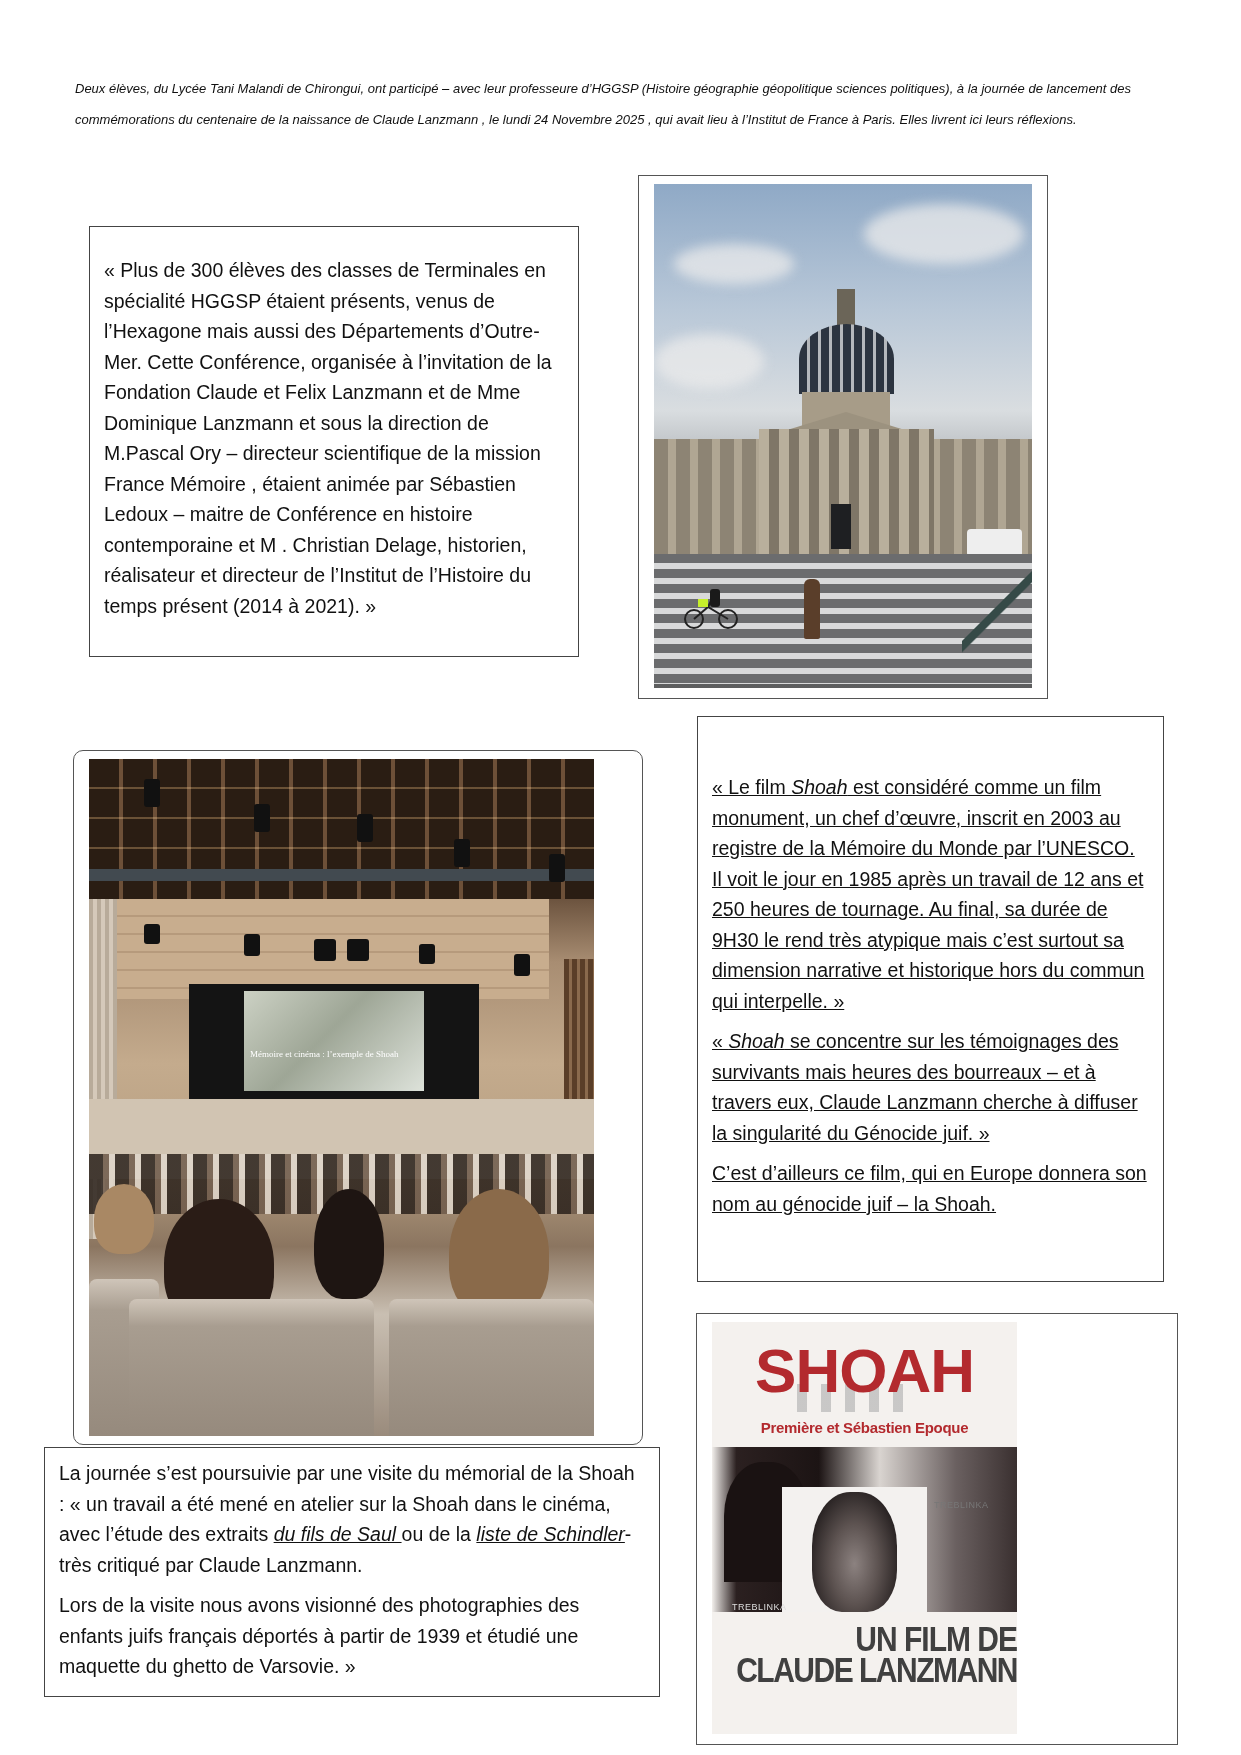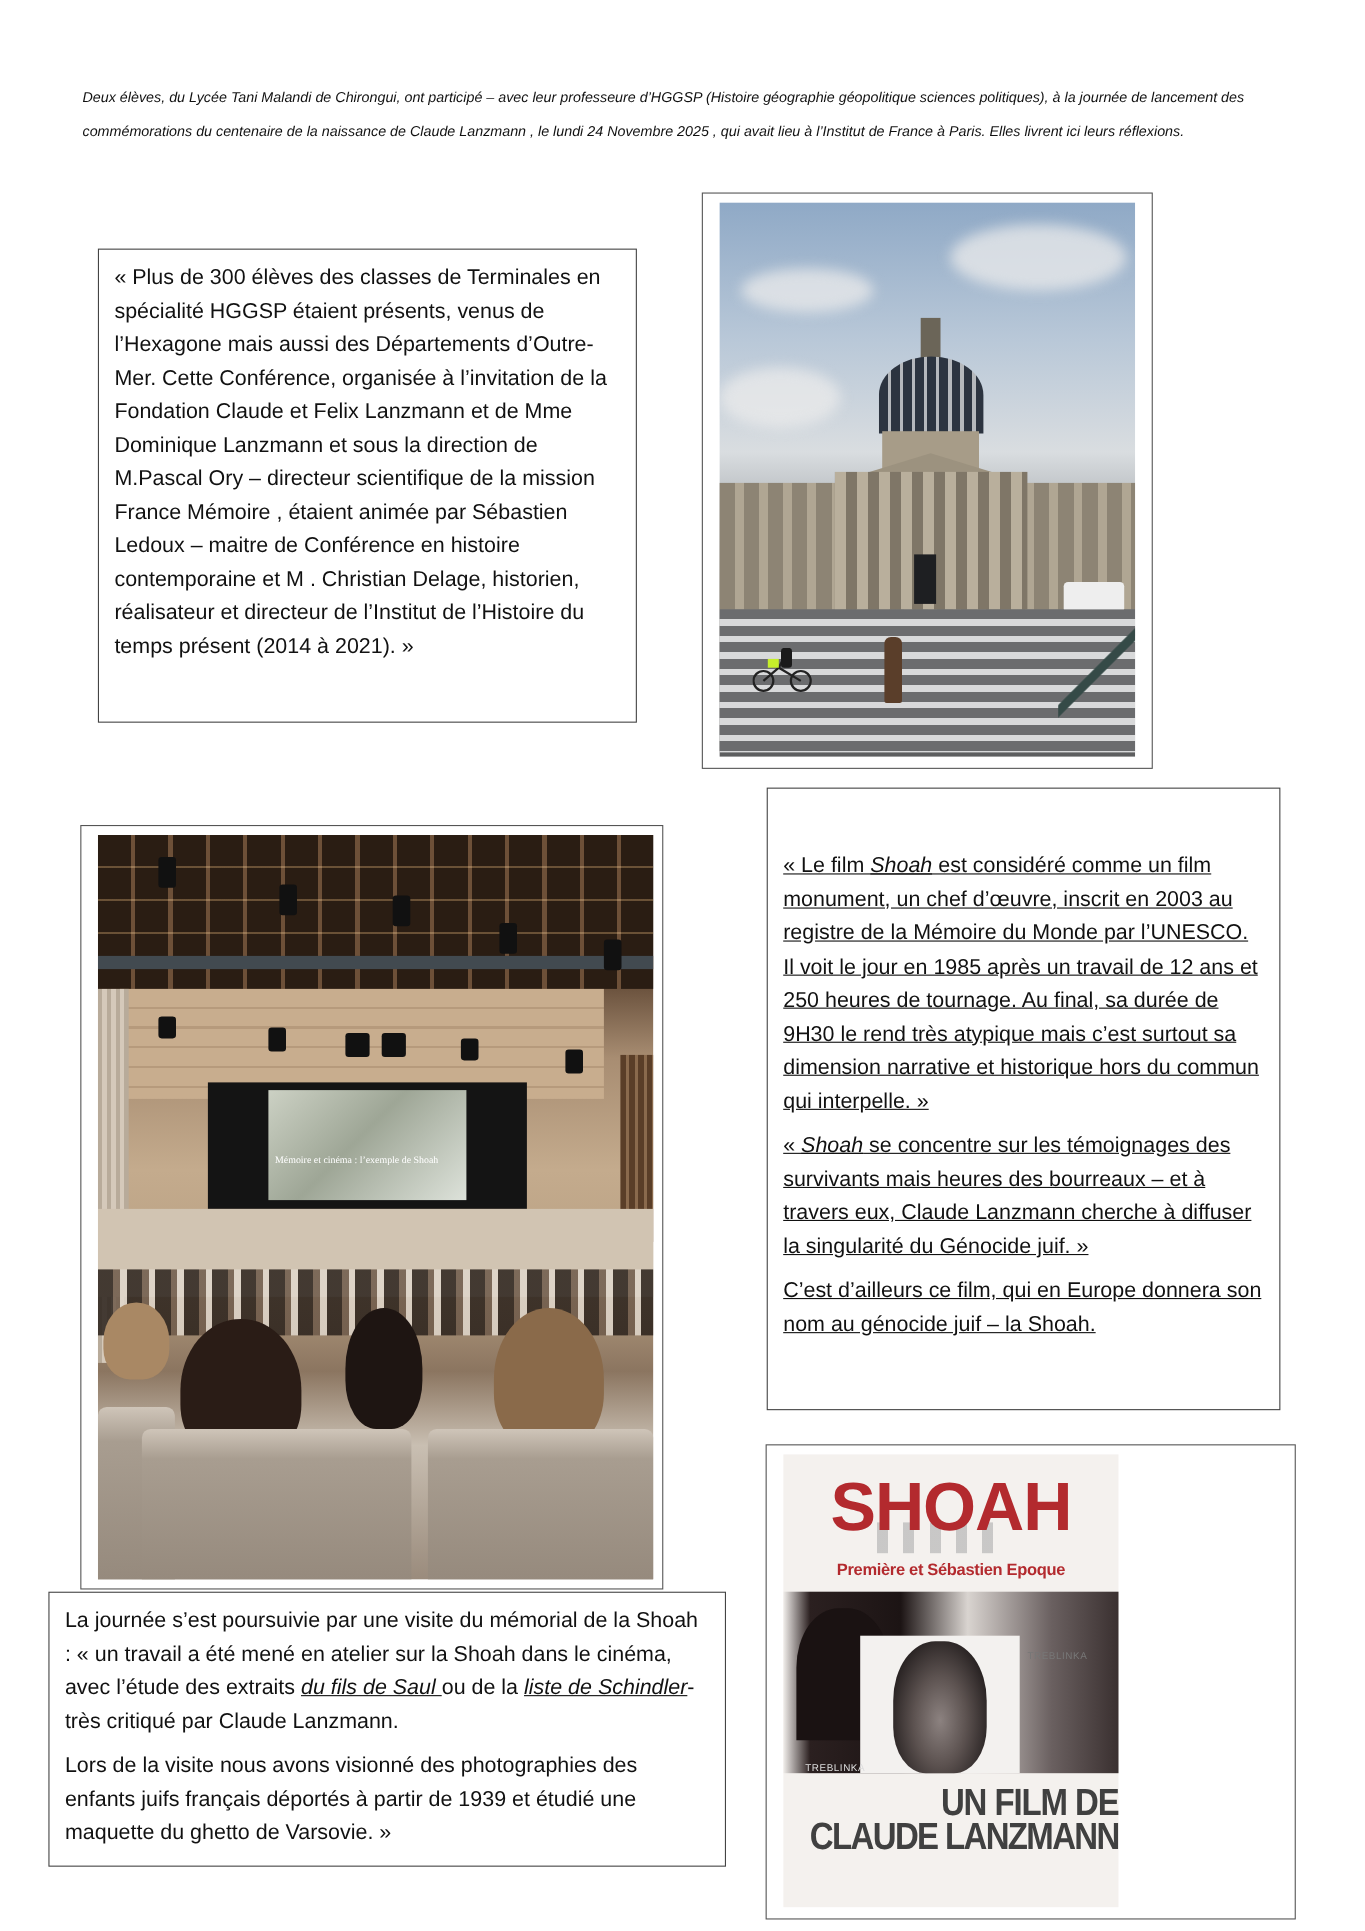--- a/index.html
+++ b/index.html
@@ -83,21 +83,21 @@
   .poster-credit { position: absolute; left: 0; top: 300px; width: 100%;
     font-family: "Liberation Sans", sans-serif; font-weight: bold; color: #404040; text-align: right; padding-left: 24px; box-sizing: border-box; }
   .poster-credit .l1 { font-size: 30px; line-height: 30px; letter-spacing: -1px; transform: scaleY(1.15); transform-origin: left top; display: block; }
   .poster-credit .l2 { font-size: 30px; line-height: 32px; letter-spacing: -1.5px; transform: scaleY(1.15); transform-origin: left top; display: block; }
 </style>
 </head>
 <body>
 
 <div class="intro">Deux élèves, du Lycée Tani Malandi de Chirongui, ont participé – avec leur professeure d’HGGSP (Histoire géographie géopolitique sciences politiques), à la journée de lancement des commémorations du centenaire de la naissance de Claude Lanzmann , le lundi 24 Novembre 2025 , qui avait lieu à l’Institut de France à Paris. Elles livrent ici leurs réflexions.</div>
 
-<div class="box" style="left:89px; top:226px; width:490px; height:431px; padding:10px 14px 10px 14px;">
+<div class="box" style="left:89px; top:226px; width:490px; height:431px; padding:28px 14px 10px 14px;">
   <p style="width:450px;">« Plus de 300 élèves des classes de Terminales en spécialité HGGSP étaient présents, venus de l’Hexagone mais aussi des Départements d’Outre-Mer. Cette Conférence, organisée à l’invitation de la Fondation Claude et Felix Lanzmann et de Mme Dominique Lanzmann et sous la direction de M.Pascal Ory – directeur scientifique de la mission France Mémoire , étaient animée par Sébastien Ledoux – maitre de Conférence en histoire contemporaine et M . Christian Delage, historien, réalisateur et directeur de l’Institut de l’Histoire du temps présent (2014 à 2021). »</p>
 </div>
 
 <div class="frame" style="left:638px; top:175px; width:410px; height:524px;">
   <div class="photo" style="left:15px; top:8px; width:378px; height:504px;">
     <div class="inst-sky"></div>
     <div class="inst-cloud" style="left:20px; top:60px; width:120px; height:40px;"></div>
     <div class="inst-cloud" style="left:210px; top:20px; width:160px; height:60px;"></div>
     <div class="inst-cloud" style="left:0; top:150px; width:110px; height:55px;"></div>
     <div class="inst-wings"></div>
@@ -114,21 +114,21 @@
       <circle cx="10" cy="30" r="9" fill="none" stroke="#222" stroke-width="2"></circle>
       <circle cx="44" cy="30" r="9" fill="none" stroke="#222" stroke-width="2"></circle>
       <path d="M10 30 L24 18 L44 30 M24 18 L30 6" stroke="#222" stroke-width="2" fill="none"></path>
       <rect x="26" y="0" width="10" height="18" fill="#1a1a1a" rx="3"></rect>
       <rect x="14" y="10" width="10" height="8" fill="#c6ef2a"></rect>
     </svg>
     <div class="inst-person"></div>
   </div>
 </div>
 
-<div class="frame" style="left:73px; top:750px; width:530px; height:695px;">
+<div class="frame" style="left:73px; top:750px; width:570px; height:695px;border-radius:10px;">
   <div class="photo" style="left:15px; top:8px; width:505px; height:677px;">
     <div class="aud-bg"></div>
     <div class="aud-ceiling"></div>
     <div class="aud-beam"></div>
     <div class="aud-light" style="left:55px; top:20px;"></div>
     <div class="aud-light" style="left:165px; top:45px;"></div>
     <div class="aud-light" style="left:268px; top:55px;"></div>
     <div class="aud-light" style="left:365px; top:80px;"></div>
     <div class="aud-light" style="left:460px; top:95px;"></div>
     <div class="aud-wall"></div>

